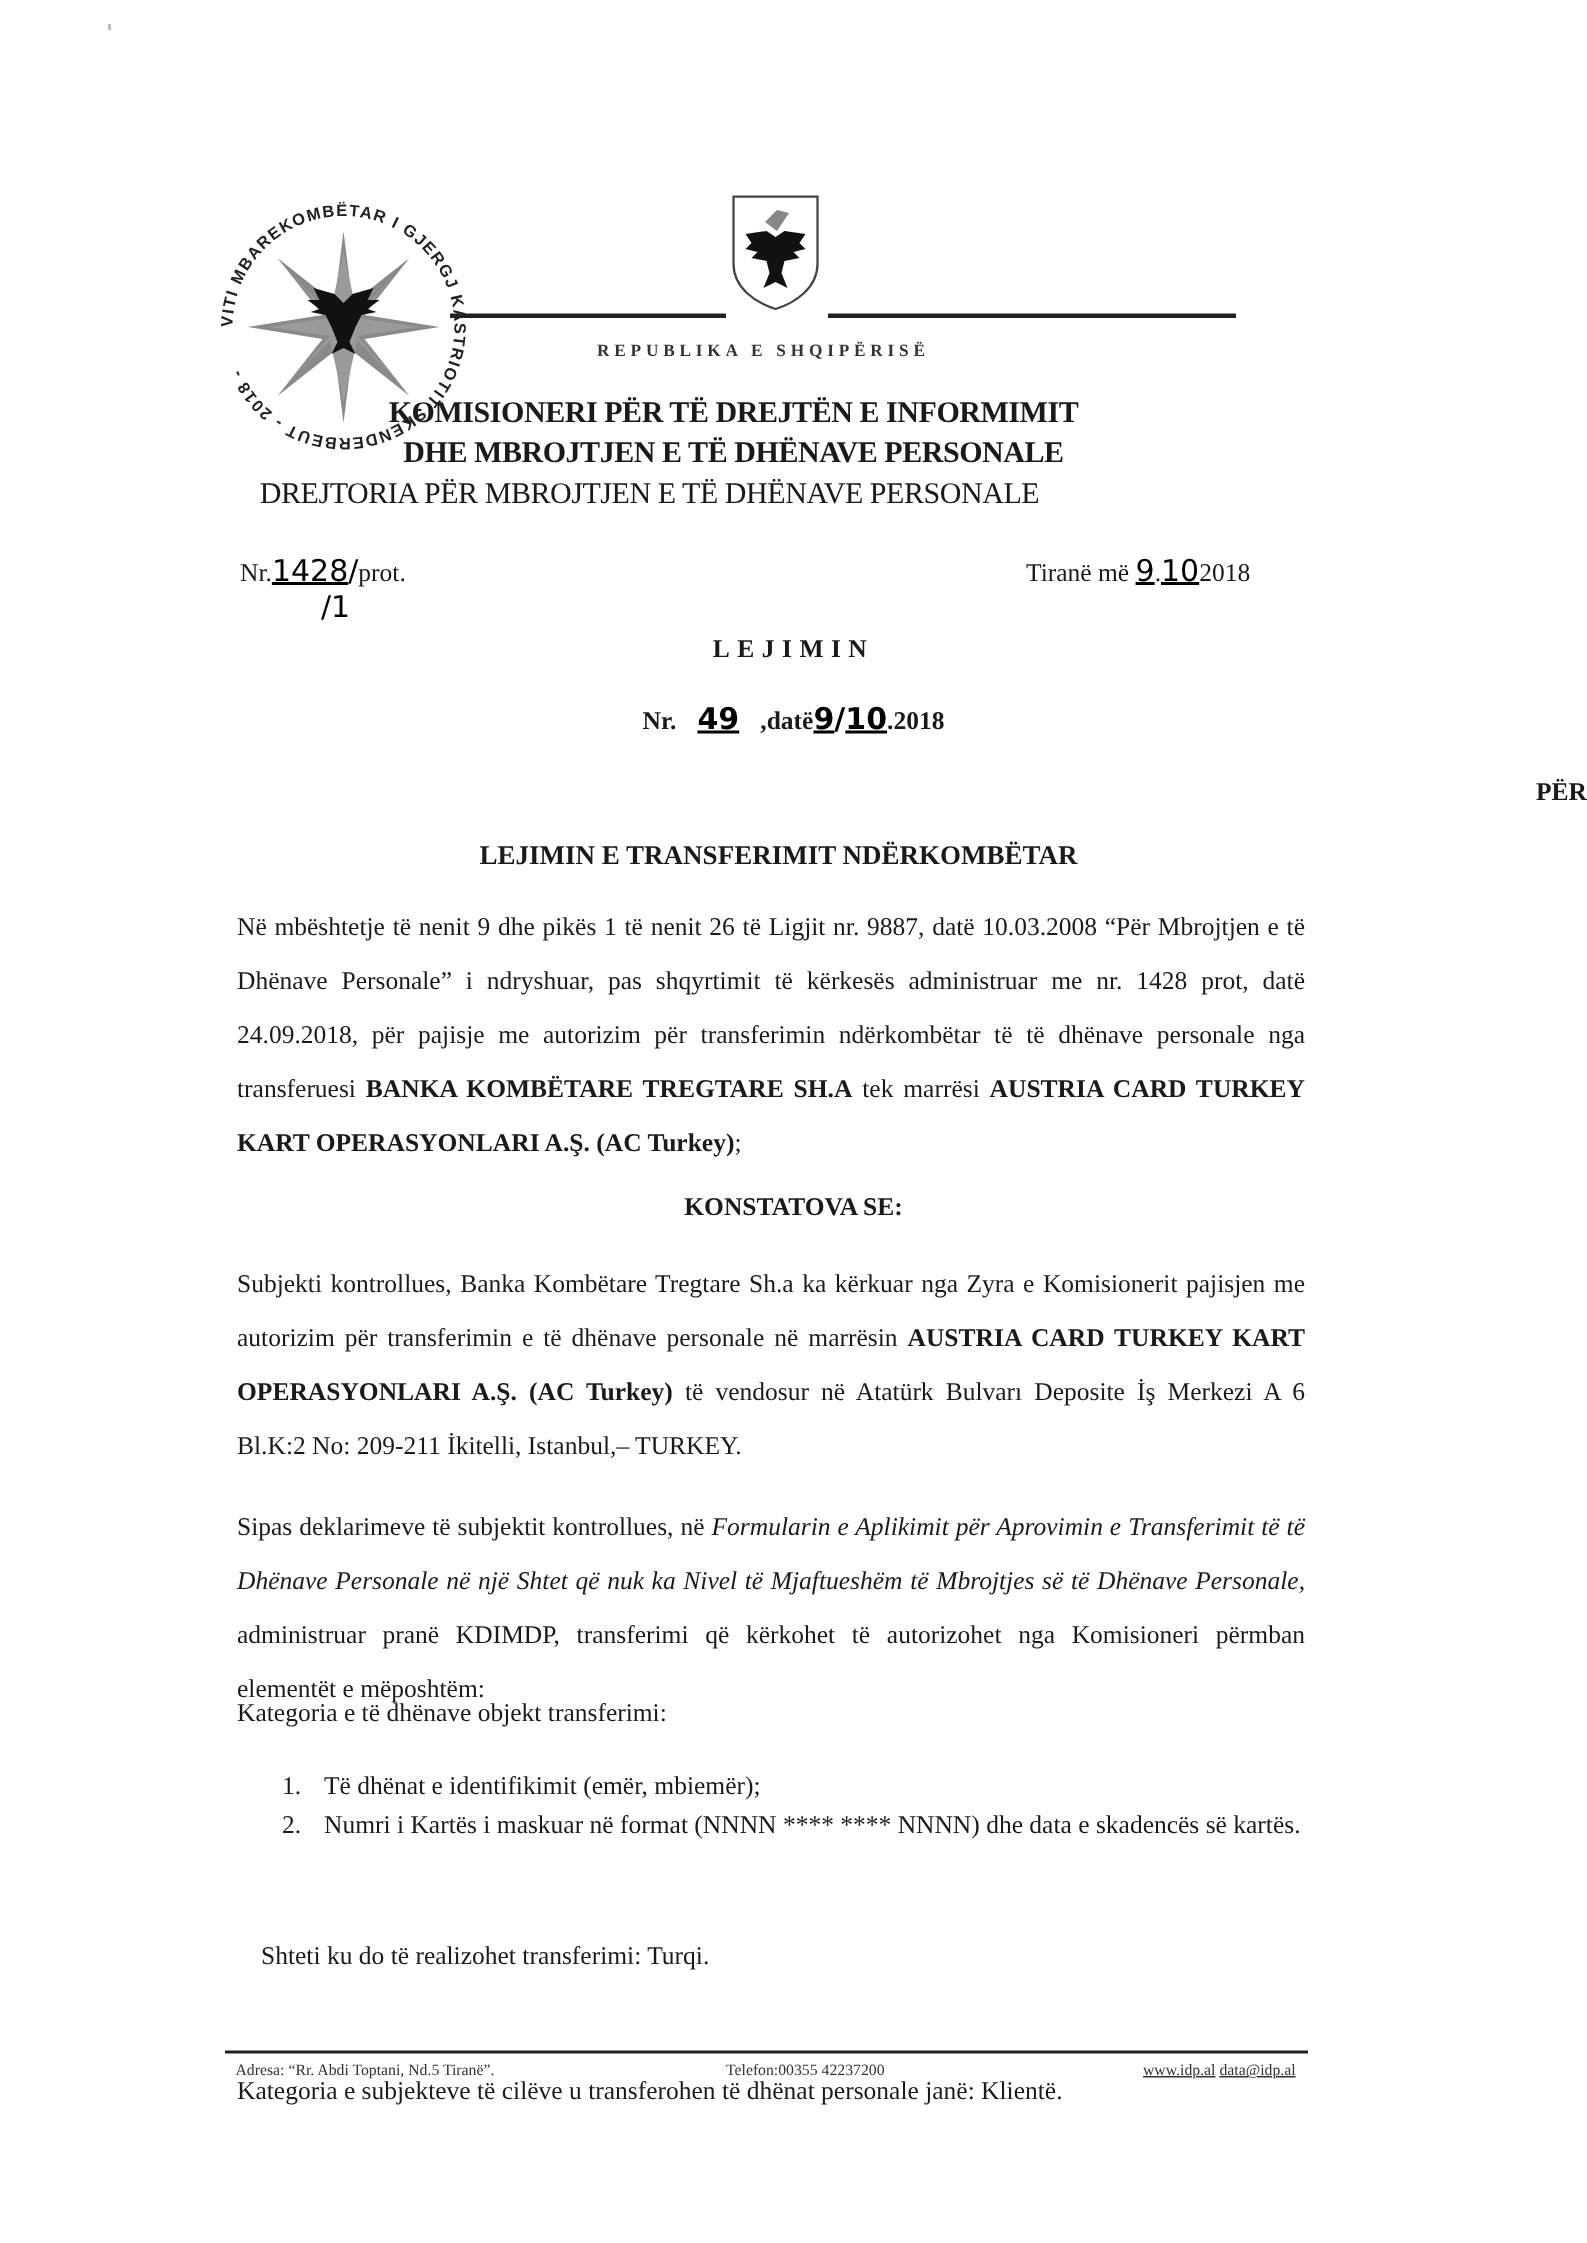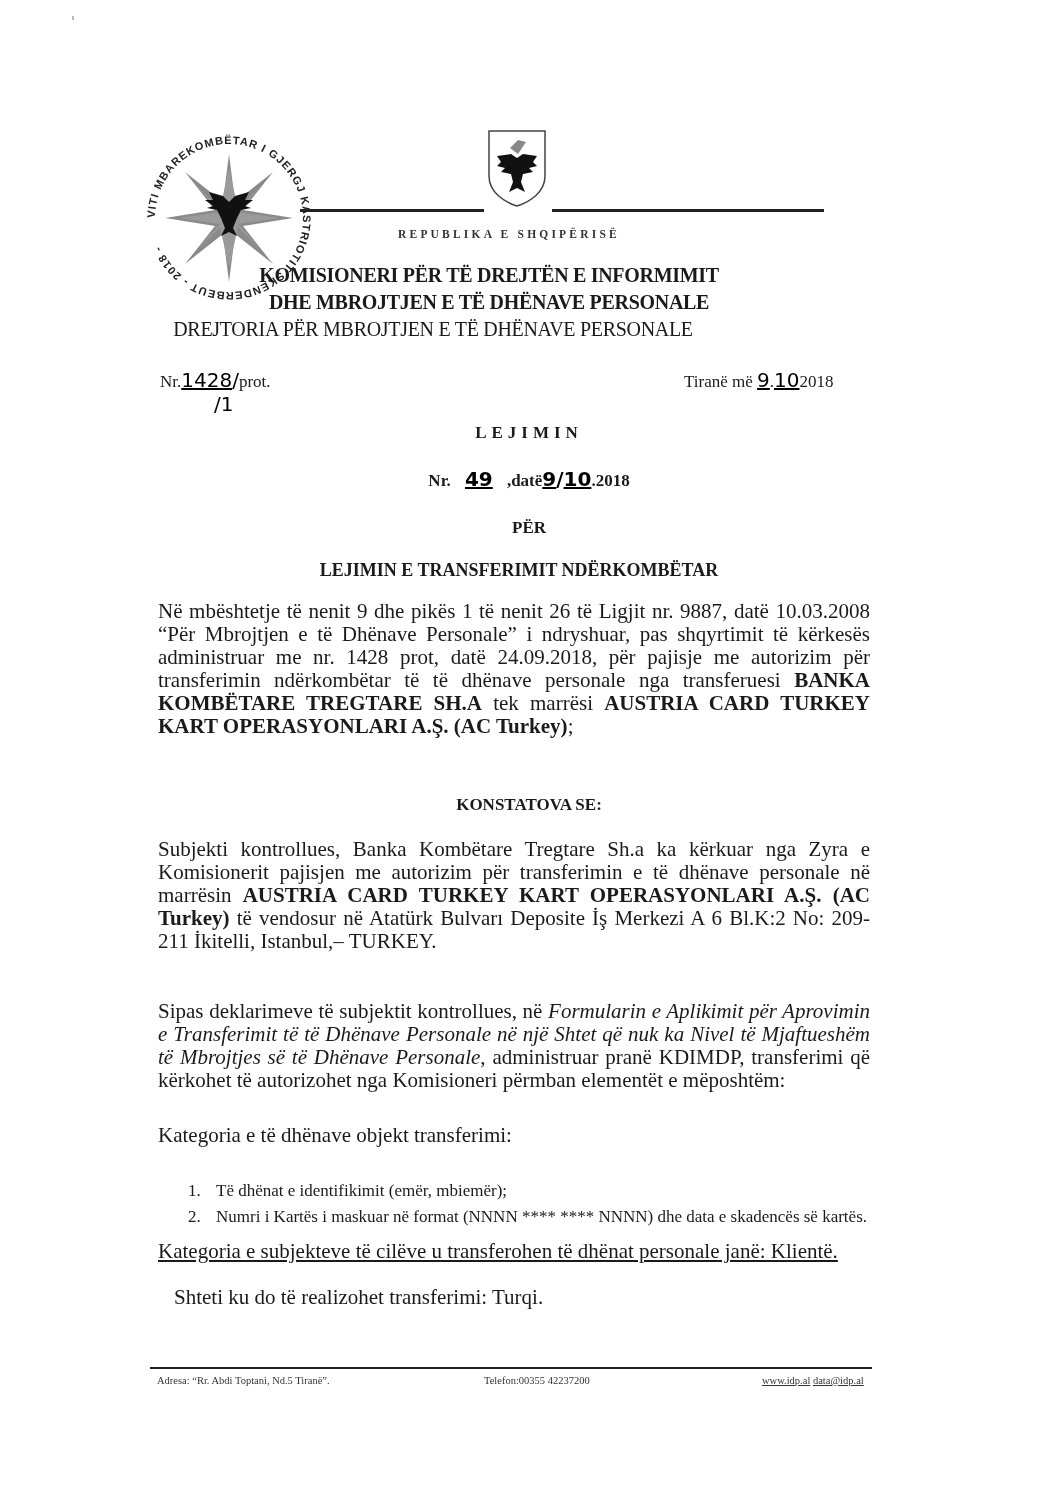--- a/index.html
+++ b/index.html
@@ -10,23 +10,23 @@
   .emblem { left: 486px; top: 128px; width: 62px; height: 80px; }
   .hline { height: 3px; background: #222; }
   .rep { left: 398px; top: 228px; font-size: 11.5px; font-weight: bold; letter-spacing: 3.2px; color: #333; }
   .h1 { left: 0; width: 978px; text-align: center; font-weight: bold; font-size: 20px; letter-spacing: -0.3px; }
   .h3 { left: 0; width: 866px; text-align: center; font-size: 20px; letter-spacing: -0.3px; }
   .nr { left: 160px; top: 368px; font-size: 17px; }
   .hand { color: #000000; font-family: "DejaVu Sans", sans-serif; font-size: 20px; text-decoration: underline; }
   .tirane { left: 684px; top: 368px; font-size: 17px; }
   .vendim { left: 0; width: 1058px; text-align:center; top: 423px; font-size: 17px; font-weight: bold; letter-spacing: 5px; }
   .nr2 { left: 0; width: 1058px; text-align:center; top: 467px; font-size: 17px; font-weight: bold; }
-  .per { left: 0; width: 1058px; text-align:center; top: 518px; font-size: 17px; font-weight: bold; }
+  .per { left: 0; width: 1058px; text-align:right; top: 518px; font-size: 17px; font-weight: bold; }
   .lej { left: 0; width: 1038px; text-align:center; top: 560px; font-size: 18px; font-weight: bold; }
-  .para { left: 158px; width: 712px; font-size: 21px; line-height: 23px; text-align: justify; }
+  .para { left: 158px; width: 712px; font-size: 17px; line-height: 36px; text-align: justify; }
   .konst { left: 0; width: 1058px; text-align:center; top: 795px; font-size: 17px; font-weight: bold; }
   .list { left: 188px; width: 682px; font-size: 17px; line-height: 25.5px; margin: 0; padding: 0; list-style: none; }
   .list li { display: flex; }
   .list .num { width: 28px; flex: none; }
   .list .txt { flex: 1; text-align: justify; }
   .footline { left: 150px; top: 1367px; width: 722px; height: 2px; background: #222; }
   .foot { top: 1375px; font-size: 10.5px; color: #333; }
   .foot a { color: #333; text-decoration: underline; }
   .dot { left: 72px; top: 16px; width: 2px; height: 4px; background: #bbb; }
 </style>
@@ -107,20 +107,20 @@
     <span class="num">1.</span>
     <span class="txt">Të dhënat e identifikimit (emër, mbiemër);</span>
   </li>
   <li>
     <span class="num">2.</span>
     <span class="txt">Numri i Kartës i maskuar në format (NNNN **** **** NNNN) dhe data e skadencës së kartës.</span>
   </li>
 </ul>
 
 <div class="abs para" style="top:1286px;margin-left:16px;">Shteti ku do të realizohet transferimi: Turqi.</div>
-<div class="abs para" style="top:1240px;text-decoration:underline;">Kategoria e subjekteve të cilëve u transferohen të dhënat personale janë: Klientë.</div>
+<div class="abs para" style="top:1376px;">Kategoria e subjekteve të cilëve u transferohen të dhënat personale janë: Klientë.</div>
 
 <div class="abs footline"></div>
 <div class="abs foot" style="left:157px;">Adresa: “Rr. Abdi Toptani, Nd.5 Tiranë”.</div>
 <div class="abs foot" style="left:484px;">Telefon:00355 42237200</div>
 <div class="abs foot" style="left:762px;">
   <a>www.idp.al</a>&nbsp;<a>data@idp.al</a>
 </div>
 
 </body></html>

